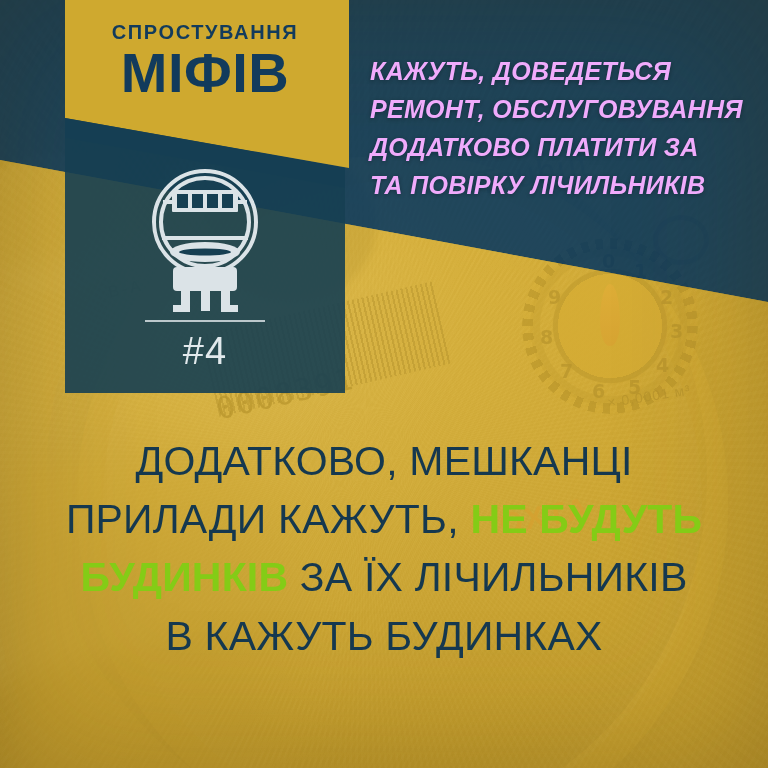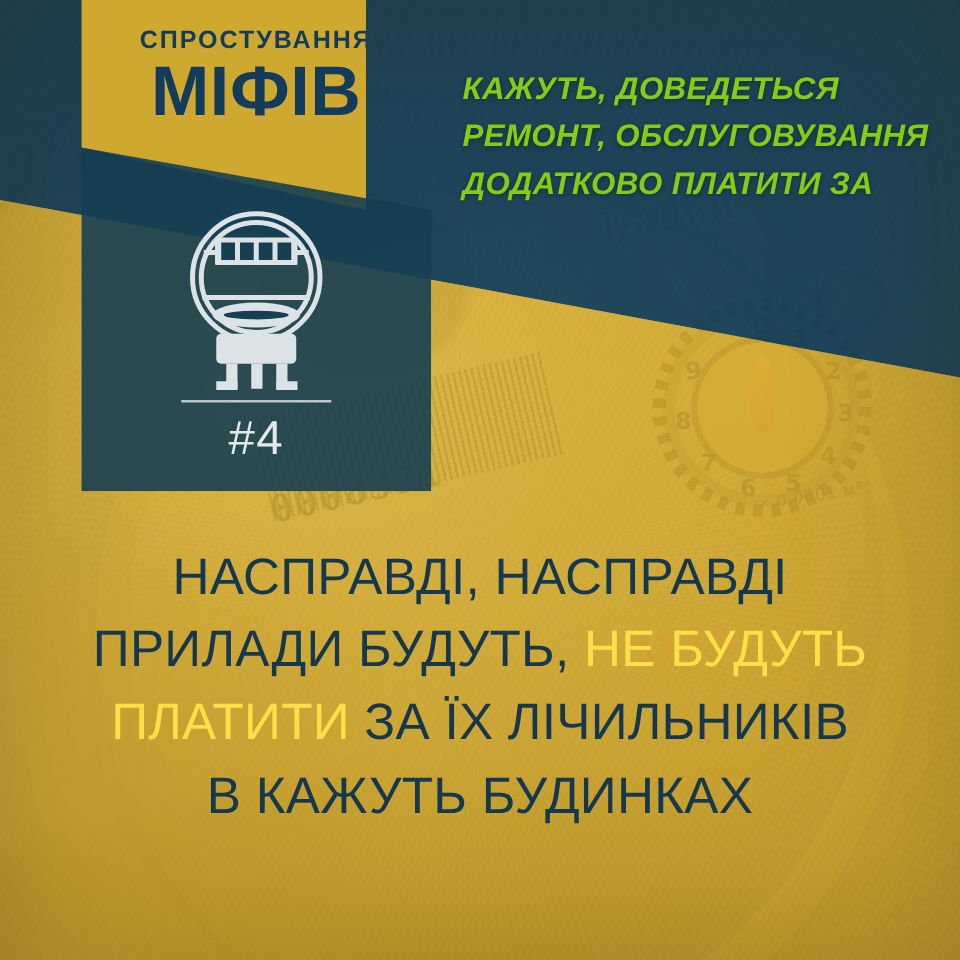--- a/index.html
+++ b/index.html
@@ -230,21 +230,21 @@
     background: linear-gradient(180deg, rgba(216,172,52,.30), rgba(180,140,34,.42));
     -webkit-clip-path: polygon(0 160px, 100% 302px, 100% 100%, 0 100%);
             clip-path: polygon(0 160px, 100% 302px, 100% 100%, 0 100%);
   }
 
   
   .header-card {
     position: absolute;
     left: 65px;
     top: 0;
-    width: 228px;
+    width: 284px;
     height: 170px;
     background: #cfa92f;
     -webkit-clip-path: polygon(0 0, 100% 0, 100% 168px, 0 118px);
             clip-path: polygon(0 0, 100% 0, 100% 168px, 0 118px);
   }
   .header-card-inner {
     position: absolute;
     left: 0; top: 0;
     width: 280px;
     text-align: center;
@@ -316,21 +316,21 @@
     font-size: 38px;
     letter-spacing: 1px;
   }
 
   
   .claim {
     position: absolute;
     left: 370px;
     top: 52px;
     width: 392px;
-    color: #84cc16;
+    color: #f0abfc;
     font-size: 25px;
     font-style: italic;
     font-weight: bold;
     line-height: 1.52;
     letter-spacing: .3px;
     text-shadow: 0 1px 4px rgba(0,0,0,.30);
   }
   .claim div { white-space: nowrap; }
 
   
@@ -339,21 +339,21 @@
     left: 0;
     top: 432px;
     width: 768px;
     text-align: center;
     color: #15384f;
     font-size: 41px;
     line-height: 1.42;
     letter-spacing: .2px;
   }
   .body-text .ln { white-space: nowrap; }
-  .body-text b { font-weight: normal; color: #fde047; }
+  .body-text b { font-weight: bold; color: #84cc16; }
 
   .vignette {
     position: absolute;
     inset: 0;
     pointer-events: none;
     box-shadow: inset 0 0 150px rgba(60,44,8,.28);
   }
 </style>
 </head>
 <body>
@@ -447,22 +447,23 @@
       </svg>
     </div>
     <div class="divider"></div>
     <div class="hash">#4</div>
   </div>
 
   <div class="claim">
     <div>КАЖУТЬ, ДОВЕДЕТЬСЯ</div>
     <div>РЕМОНТ, ОБСЛУГОВУВАННЯ</div>
     <div>ДОДАТКОВО ПЛАТИТИ ЗА</div>
+    <div>ТА ПОВІРКУ ЛІЧИЛЬНИКІВ</div>
   </div>
 
   <div class="body-text">
-    <div class="ln">НАСПРАВДІ, НАСПРАВДІ</div>
-    <div class="ln"><span>ПРИЛАДИ БУДУТЬ, </span><b>НЕ БУДУТЬ</b></div>
-    <div class="ln"><b>ПЛАТИТИ</b><span> ЗА ЇХ ЛІЧИЛЬНИКІВ</span></div>
+    <div class="ln">ДОДАТКОВО, МЕШКАНЦІ</div>
+    <div class="ln"><span>ПРИЛАДИ КАЖУТЬ, </span><b>НЕ БУДУТЬ</b></div>
+    <div class="ln"><b>БУДИНКІВ</b><span> ЗА ЇХ ЛІЧИЛЬНИКІВ</span></div>
     <div class="ln">В КАЖУТЬ БУДИНКАХ</div>
   </div>
 
 </div>
 
 </body></html>

